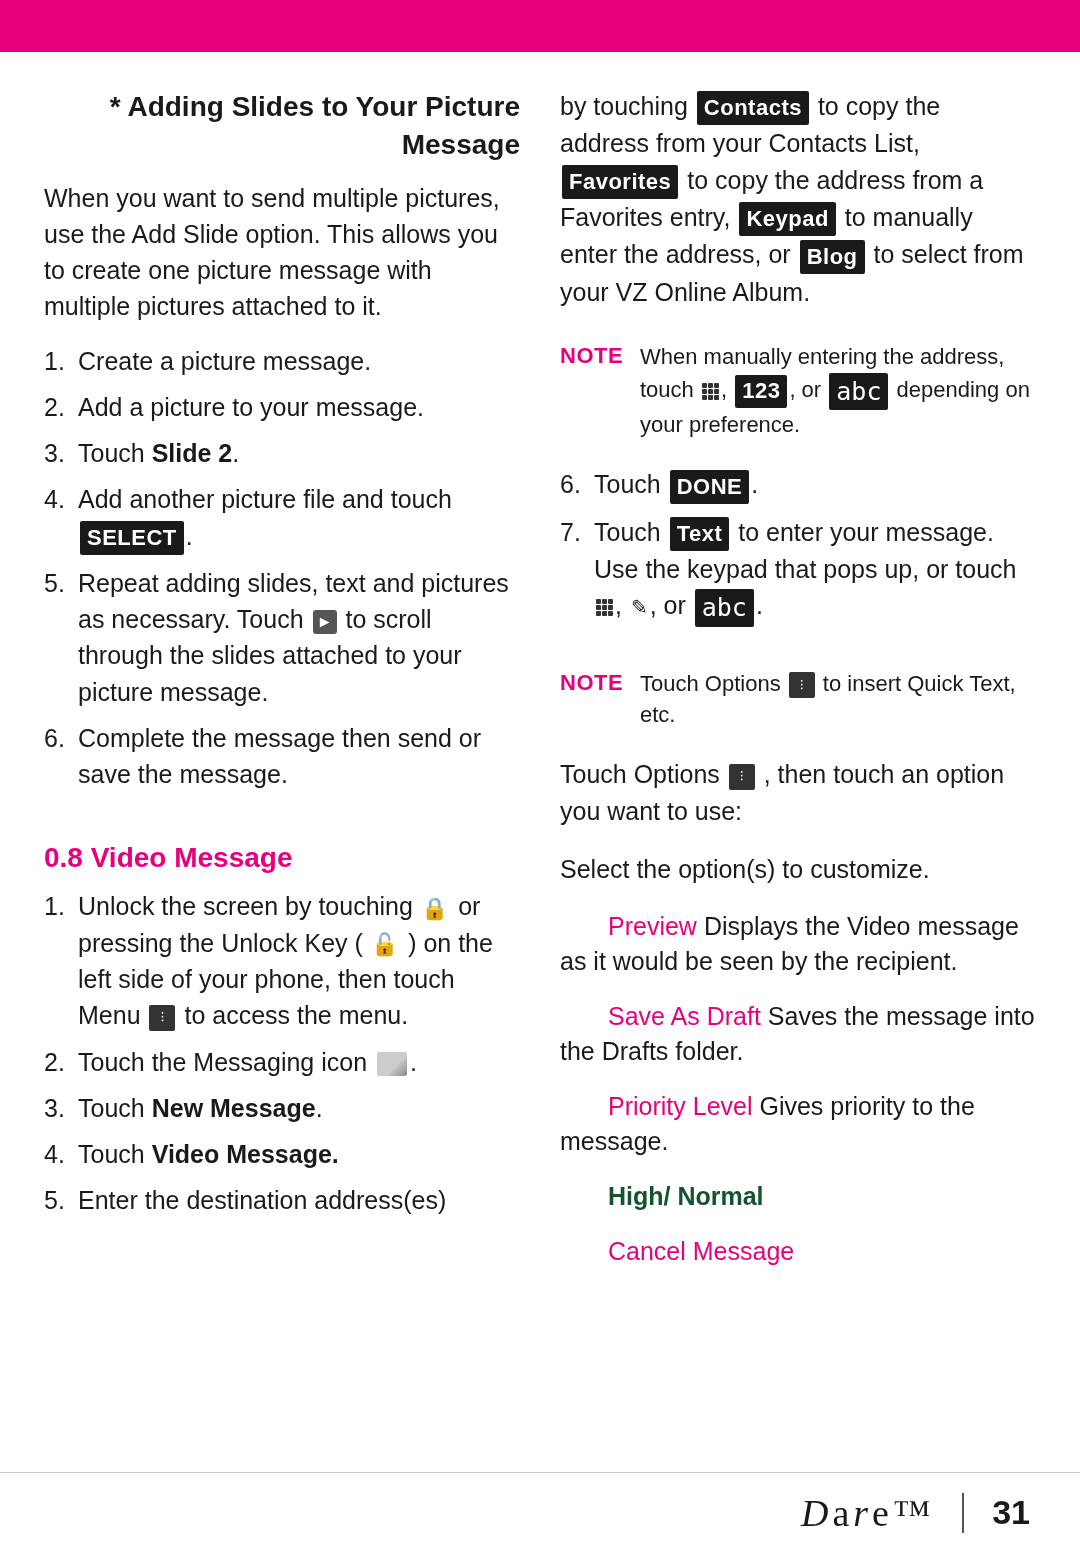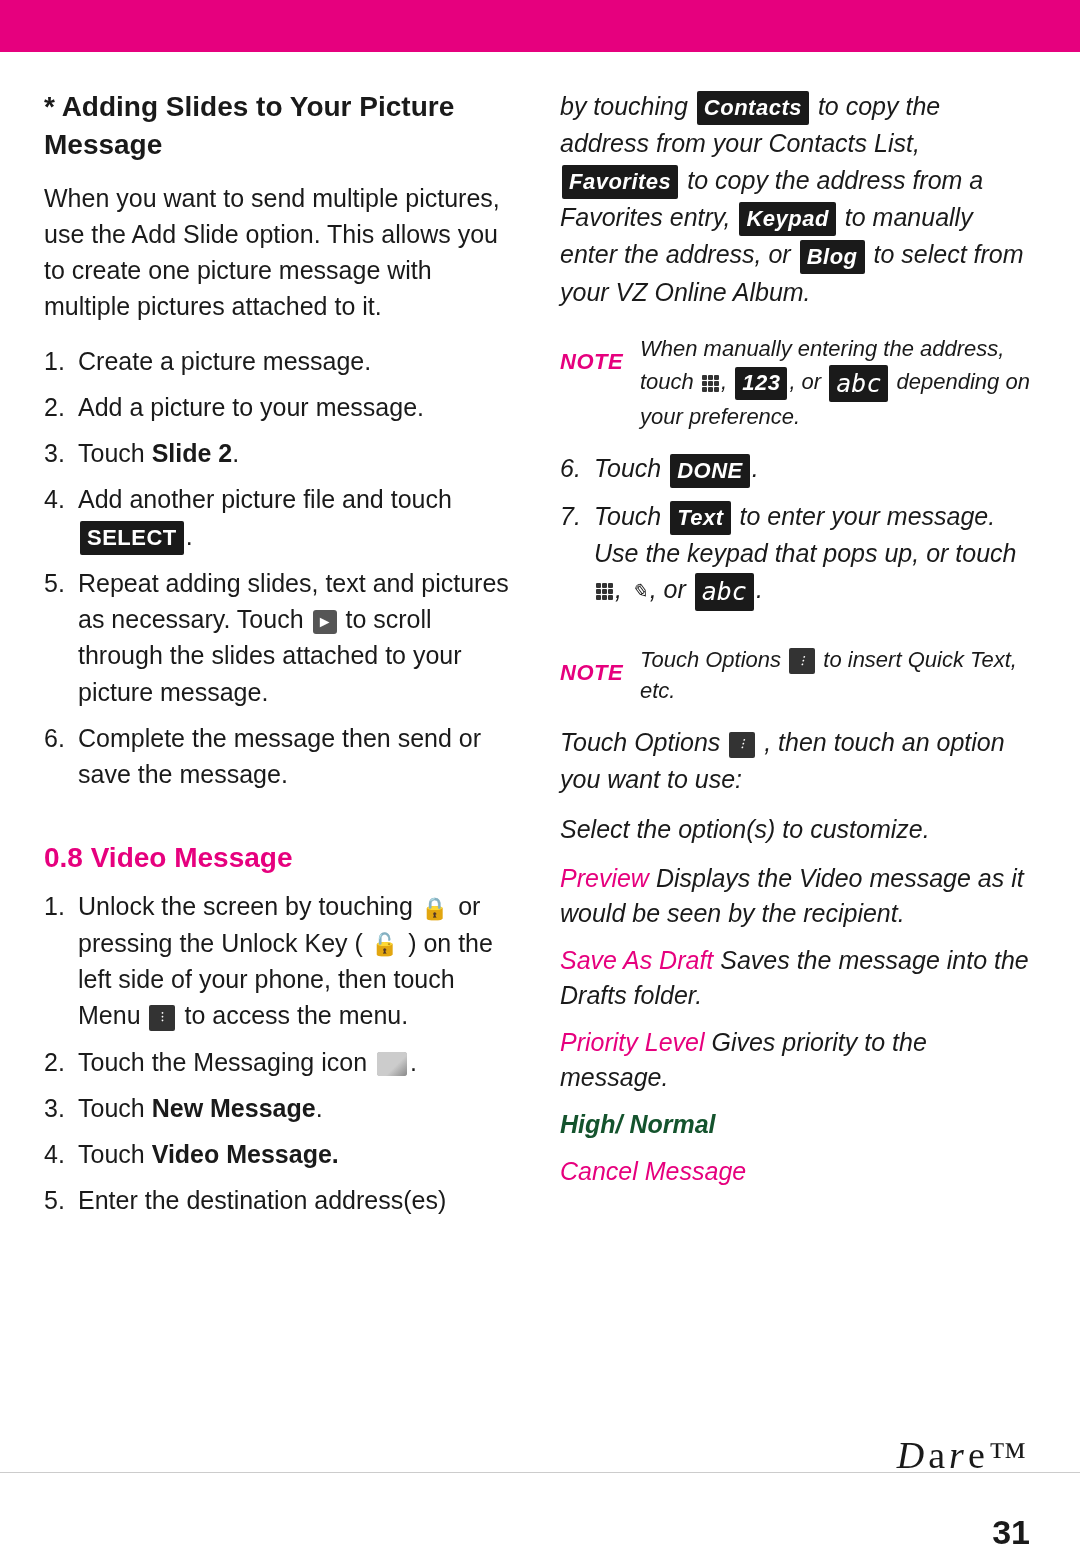--- a/index.html
+++ b/index.html
@@ -33,29 +33,29 @@
       flex: 1;
       display: flex;
       flex-direction: column;
       gap: 0;
     }
 
     .right-col {
       flex: 1;
       display: flex;
       flex-direction: column;
-      gap: 0;
-      font-style: italic;
+      gap: 8px;
     }
 
     .section-heading {
       font-weight: bold;
       font-size: 28px;
       margin-bottom: 16px;
       line-height: 1.35;
+      text-align: right;
     }
 
     .body-text {
       font-size: 25px;
       line-height: 1.45;
       margin-bottom: 18px;
       color: #1a1a1a;
     }
 
     .numbered-list {
@@ -125,21 +125,21 @@
       gap: 10px;
       margin-bottom: 18px;
       margin-top: 6px;
     }
 
     .note-label {
       font-weight: bold;
       font-size: 22px;
       color: #e6007e;
       min-width: 70px;
-      margin-top: 15px;
+      margin-top: 1px;
       letter-spacing: 0.5px;
       text-transform: uppercase;
     }
 
     .note-text {
       font-size: 22px;
       line-height: 1.4;
       color: #1a1a1a;
     }
 
@@ -172,20 +172,21 @@
 
     .option-item {
       margin-bottom: 12px;
       font-size: 25px;
       line-height: 1.4;
     }
 
     .option-name {
       color: #e6007e;
       font-weight: normal;
+      margin-left: 48px;
     }
 
     .option-name.bold {
       color: #14532d;
       font-weight: bold;
     }
 
     .lock-icon {
       display: inline-block;
       vertical-align: middle;
@@ -208,25 +209,24 @@
     }
 
     .bottom-bar {
       position: absolute;
       bottom: 0;
       width: 100%;
       height: 80px;
       background: #fff;
       border-top: 1px solid #ccc;
       display: flex;
-      align-items: flex-end;
+      align-items: center;
       justify-content: flex-end;
       padding: 0 50px;
       gap: 18px;
-      flex-direction: column;
     }
 
     .dare-logo {
       font-family: Georgia, serif;
       font-size: 38px;
       letter-spacing: 4px;
       color: #1a1a1a;
     }
 
     .dare-logo span {

